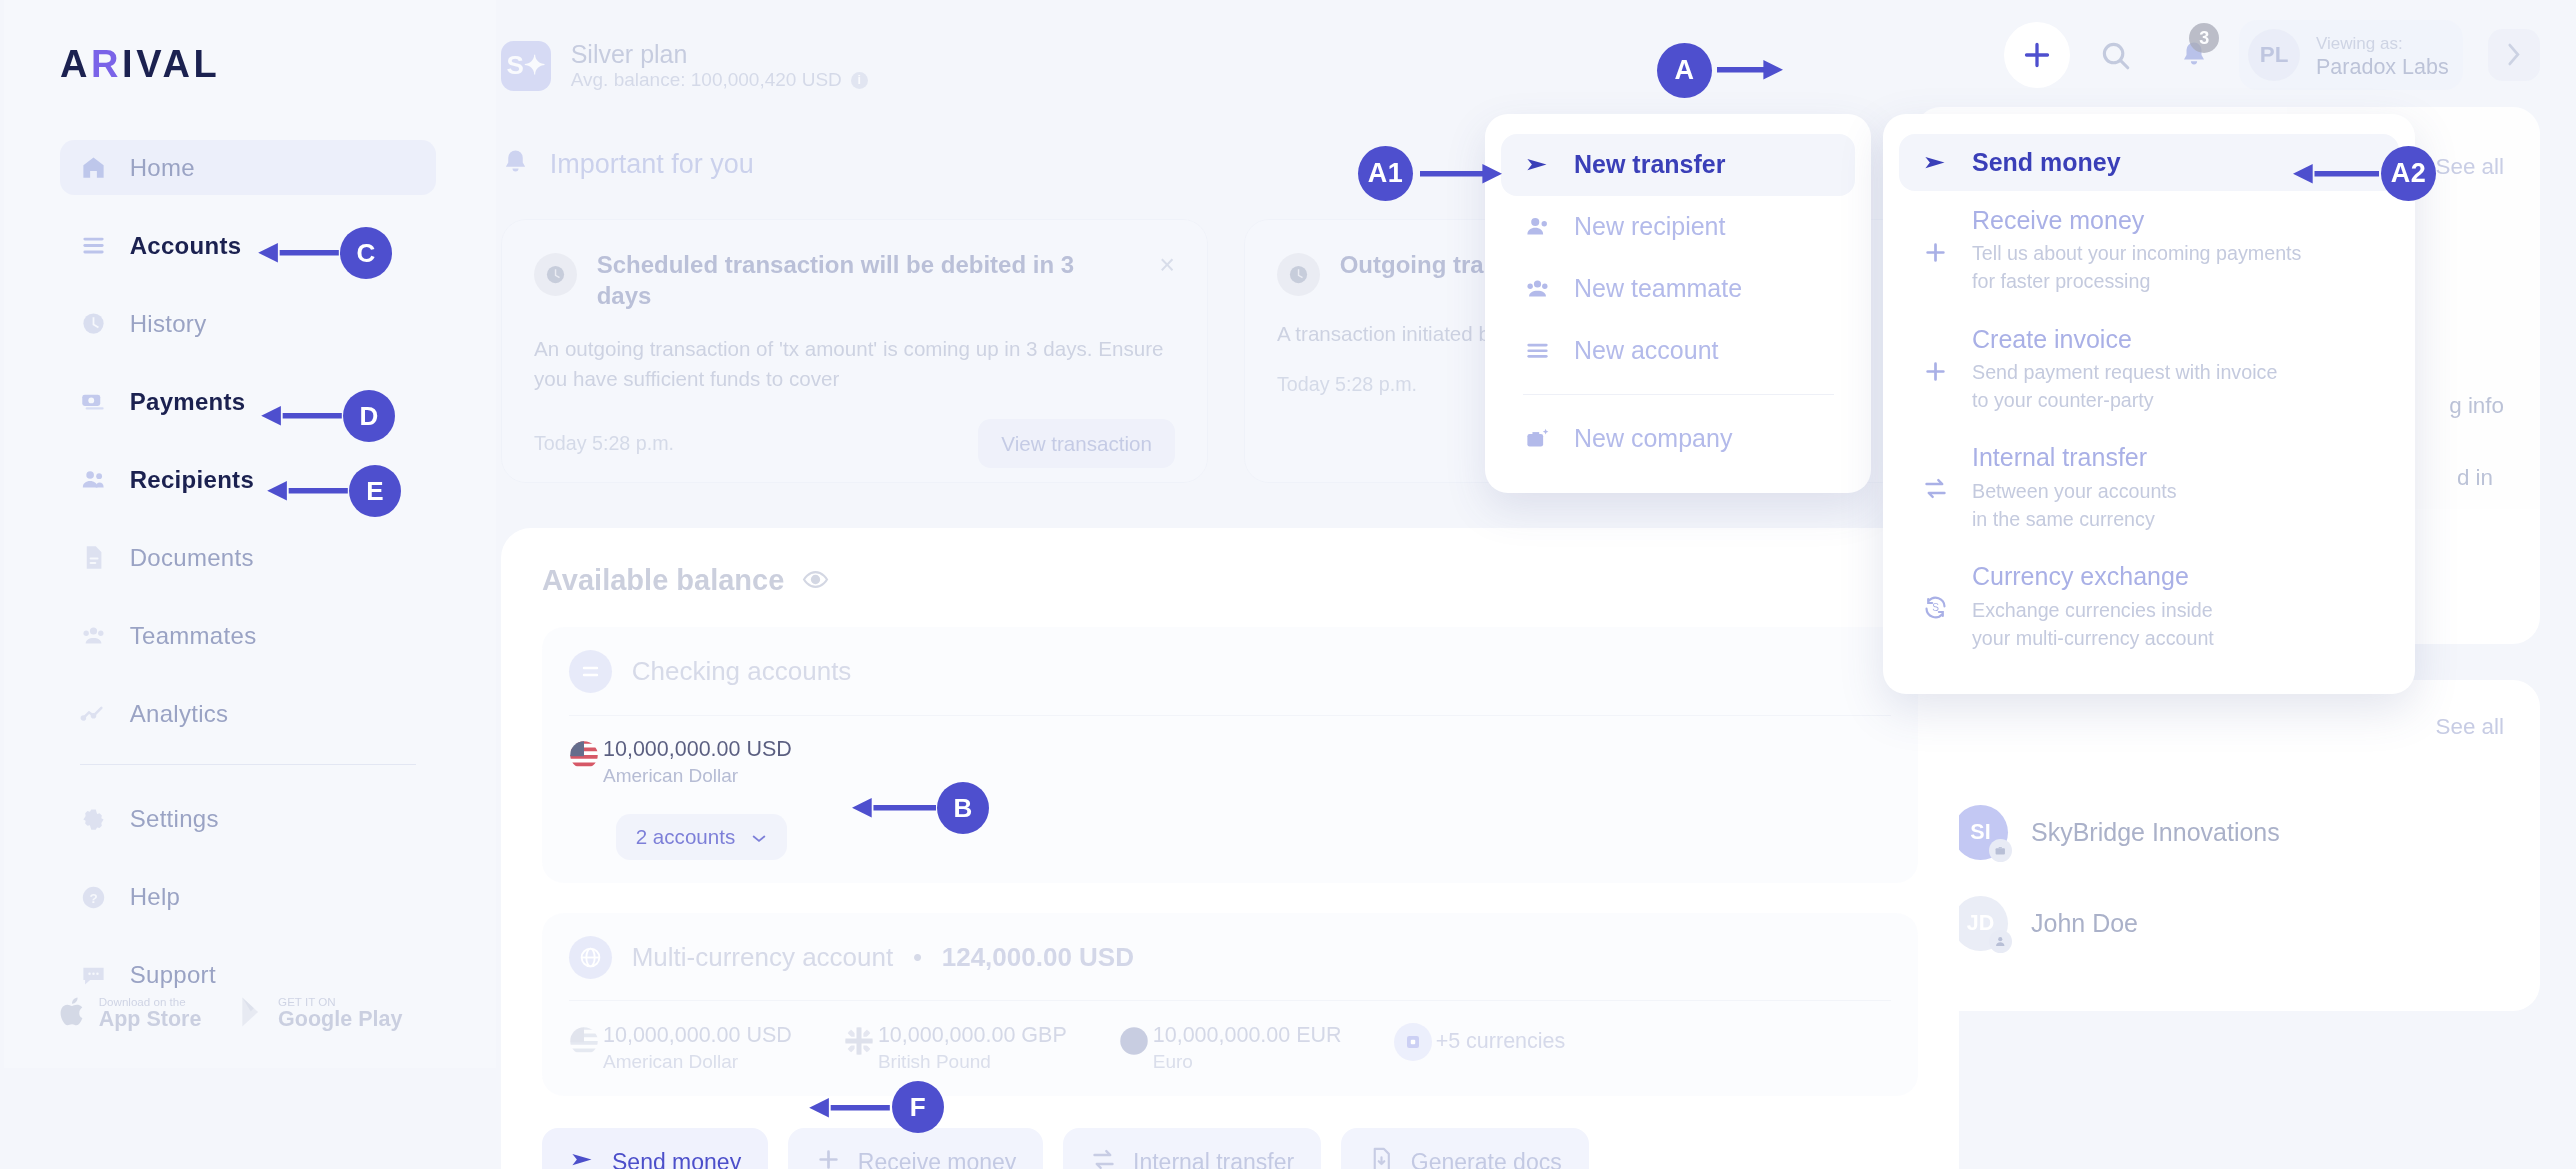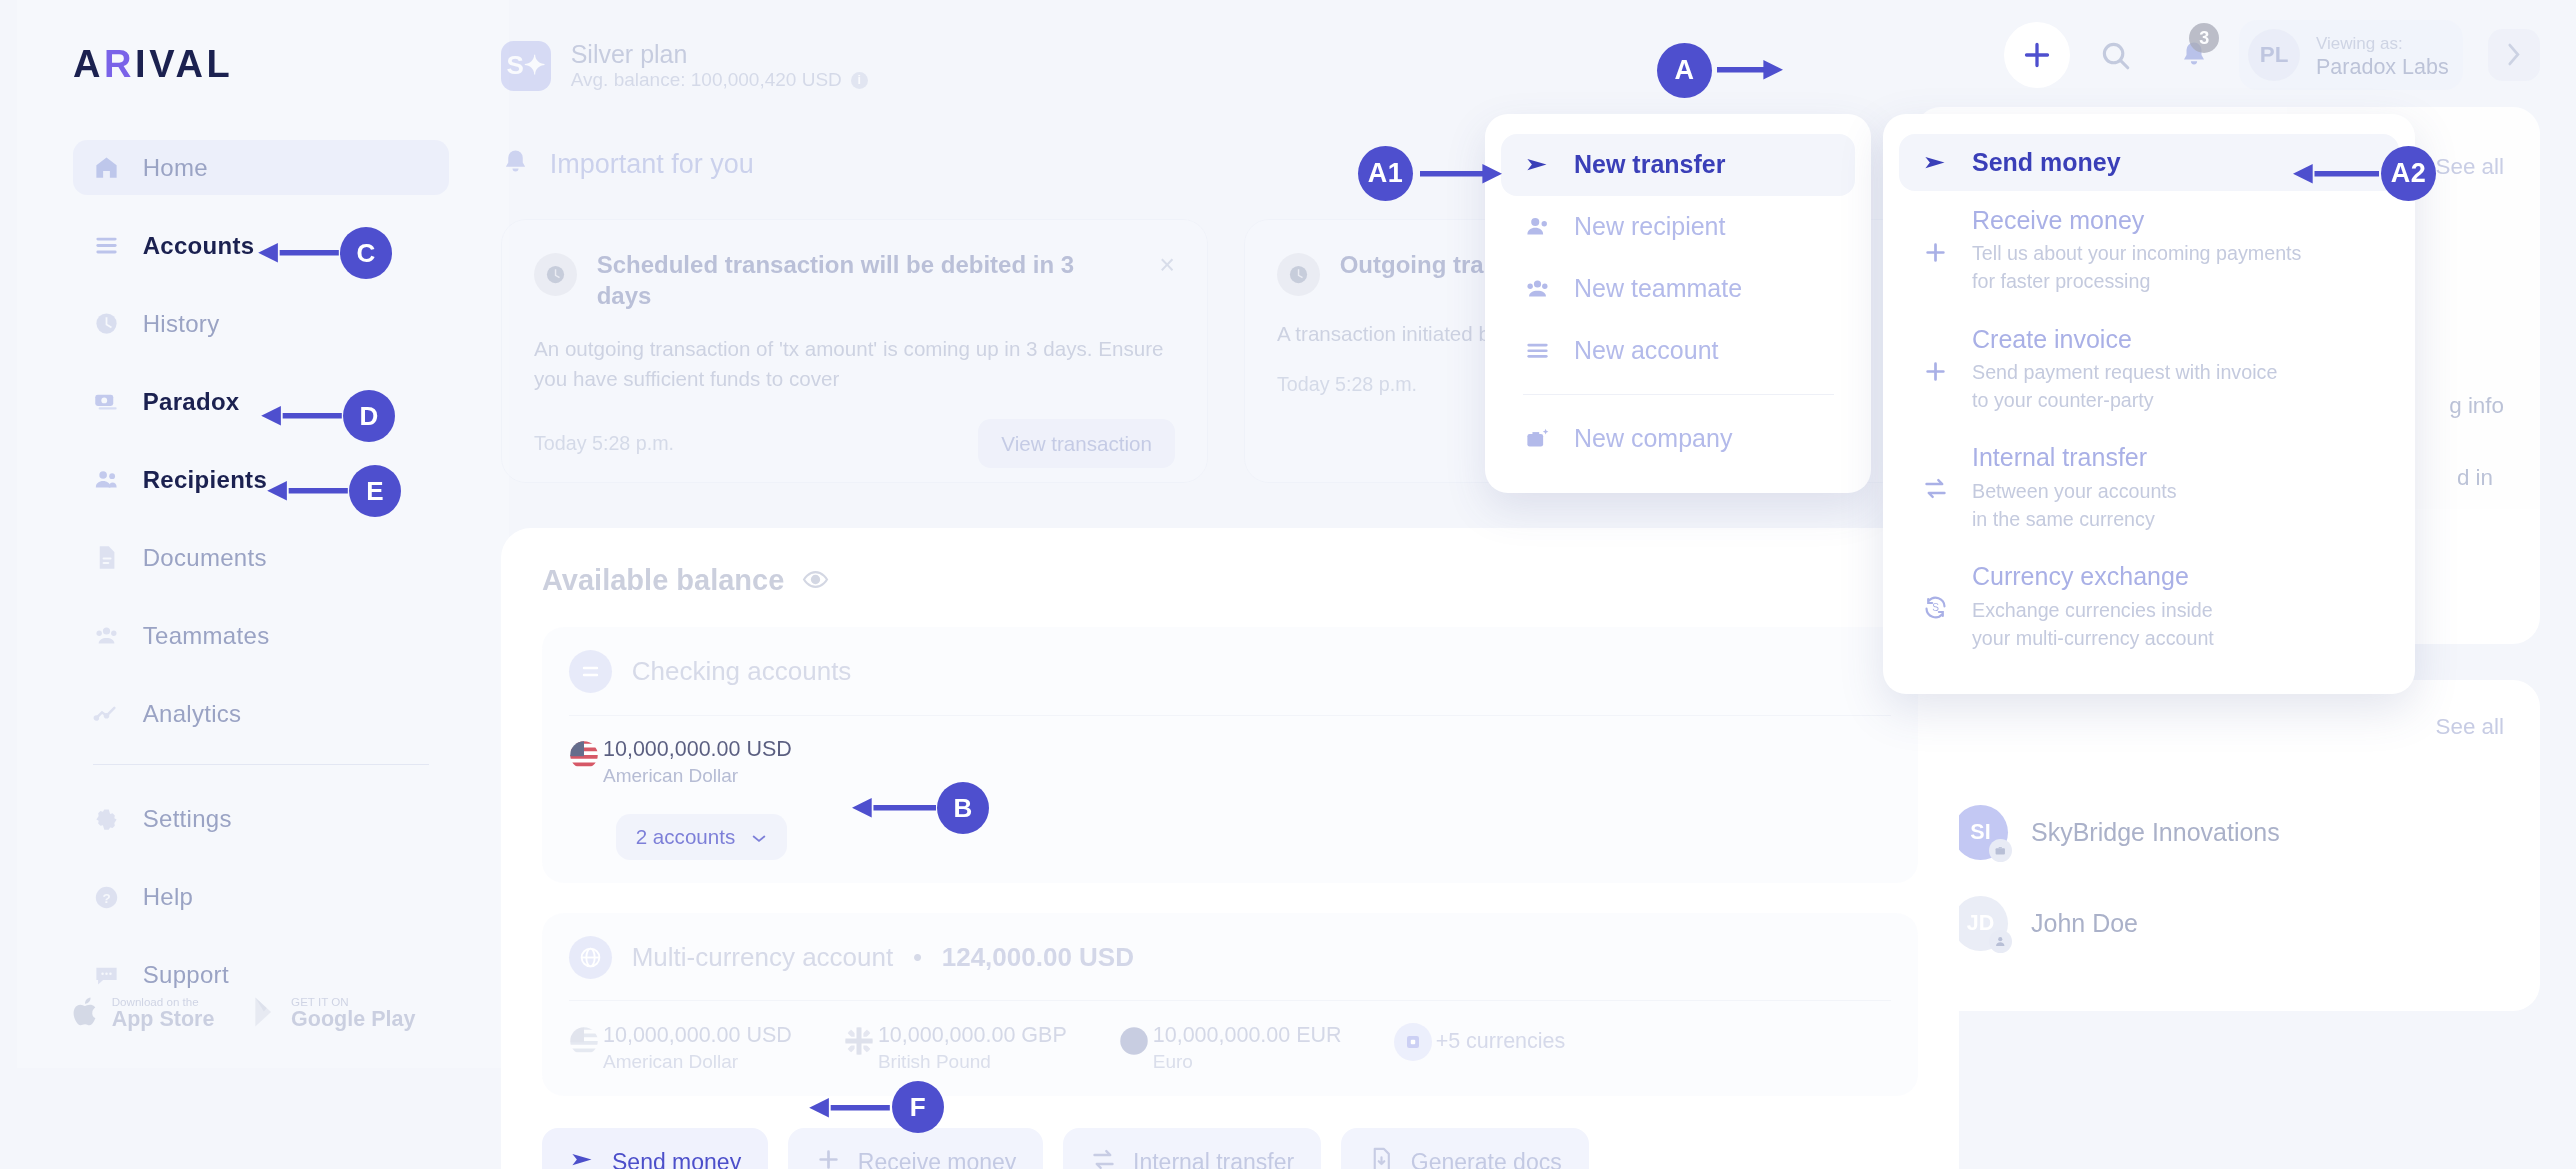--- a/index.html
+++ b/index.html
@@ -6,21 +6,21 @@
   html, body {
     width: 2576px; height: 1170px;
     background: #f4f6fb;
     font-family: "Liberation Sans", sans-serif;
     overflow: hidden;
   }
   .app { position: relative; width: 2576px; height: 1170px; }
 
   
   .sidebar {
-    position: absolute; left: 17px; top: 0; width: 492px; height: 1068px;
+    position: absolute; left: 4px; top: 0; width: 492px; height: 1068px;
     background: #f6f8fc;
   }
   .logo {
     position: absolute; left: 56px; top: 43px;
     font-size: 38px; font-weight: 700; letter-spacing: 3.6px;
     color: #1b2150;
   }
   .logo .accent { color: #7a63e8; }
   .nav { position: absolute; left: 56px; top: 140px; width: 376px; }
   .nav-item {
@@ -289,21 +289,21 @@
       </div>
 
       <div class="nav-item strong">
         <span class="nav-ico">
             <svg viewBox="0 0 24 24" fill="#9aa6e2">
               <rect x="2" y="6" width="16" height="10" rx="2.2"></rect>
               <circle cx="10" cy="11" r="2.6" fill="#f6f8fc"></circle>
               <rect x="5" y="17.2" width="16" height="2" rx="1" opacity=".6"></rect>
             </svg>
           </span>
-        <span class="nav-label">Paradox</span>
+        <span class="nav-label">Payments</span>
       </div>
 
       <div class="nav-item strong">
         <span class="nav-ico">
             <svg viewBox="0 0 24 24" fill="#9aa6e2">
               <circle cx="9" cy="8" r="3.4"></circle>
               <path d="M2.5 19c0-3.6 2.9-5.6 6.5-5.6S15.5 15.4 15.5 19z"></path>
               <circle cx="17" cy="9" r="2.6"></circle>
               <path d="M14 19c0-2.8 1.5-4.4 3.4-4.4 2.1 0 3.6 1.6 3.6 4.4z"></path>
             </svg>

